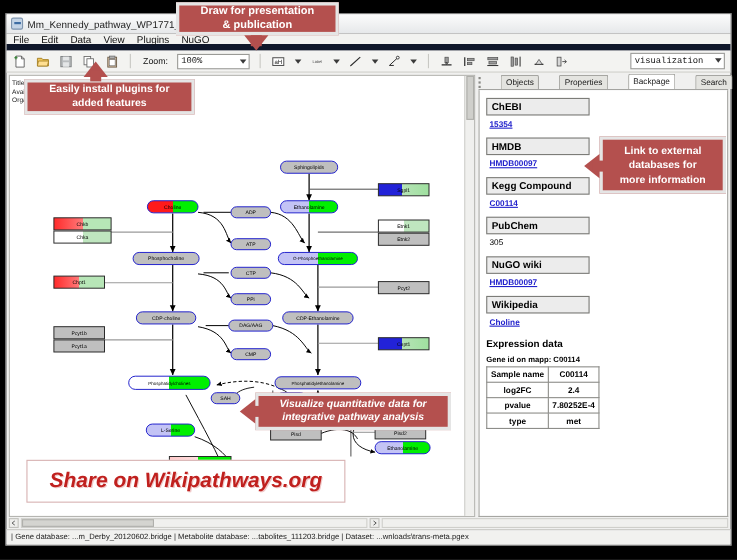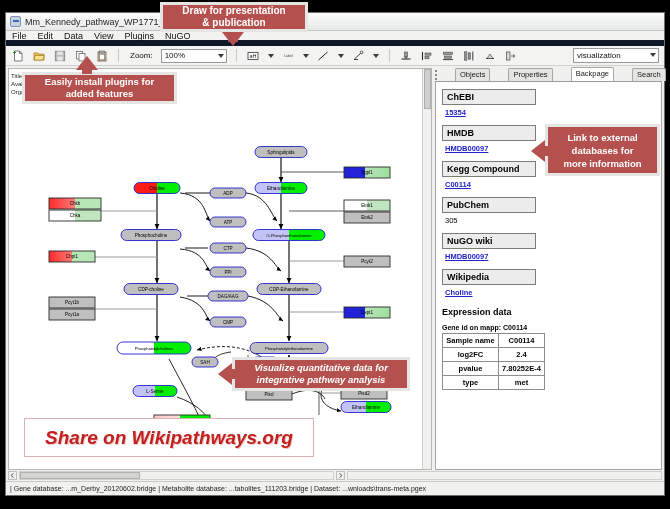--- a/index.html
+++ b/index.html
@@ -46,21 +46,21 @@
   }
   .tbtn {
     width:15px; height:15px; display:flex; align-items:center; justify-content:center;
     border:1px solid transparent; border-radius:2px;
   }
   .tsep { width:1px; height:13px; background:#c8c8c4; margin:0 3px; }
   .zoomlbl { font-size:8px; color:#111; margin-left:2px; margin-right:2px; }
   .combo {
     height:14px; background:#fff; border:1px solid #9a9a96;
     display:flex; align-items:center; font-size:8px; color:#111;
-    padding-left:3px; position:relative;
+    padding-left:3px; position:relative;font-family:Liberation Mono, monospace;
   }
   .combo .arrow {
     position:absolute; right:2px; top:4px;
     border-left:3px solid transparent; border-right:3px solid transparent;
     border-top:4px solid #3a3a3a;
   }
   .combo.zoomcombo { width:66px; }
   .dd-mini { width:8px; height:13px; display:flex; align-items:center; justify-content:center;}
   .dd-mini .arrow{
     border-left:3px solid transparent; border-right:3px solid transparent;

